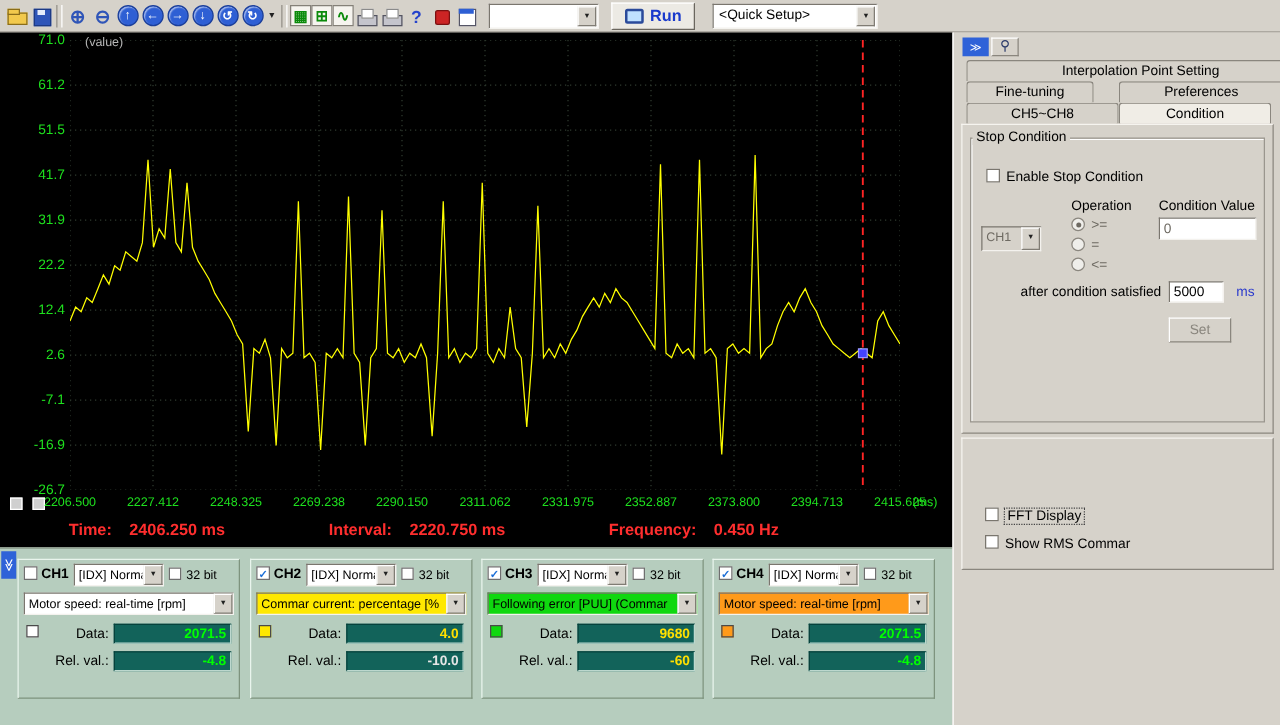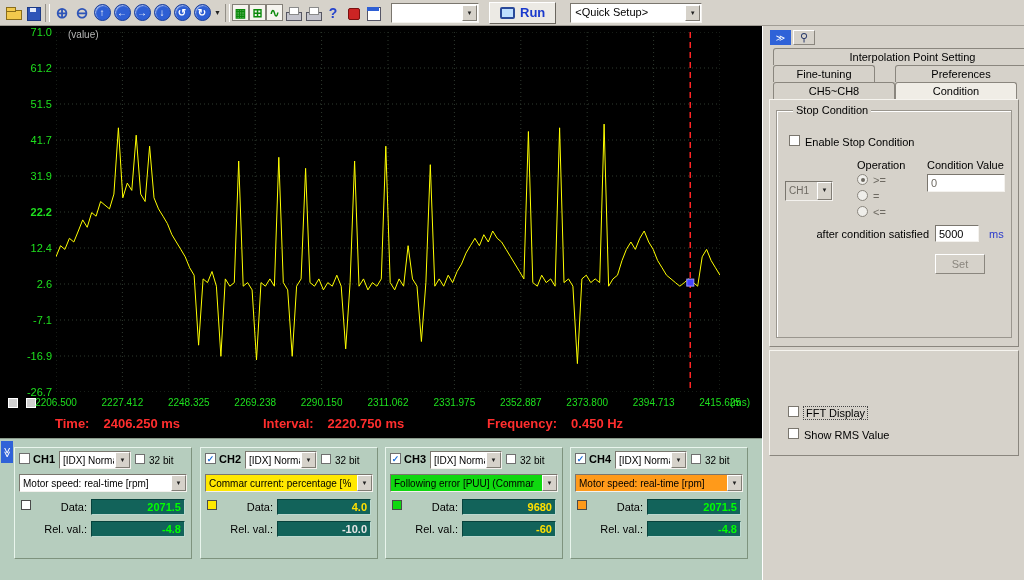--- a/index.html
+++ b/index.html
@@ -89,21 +89,21 @@
   .tab.active { background:#f0ede6; }
   .t-interp { left:10px; top:22px; width:279px; }
   .t-fine  { left:10px;  top:39px; width:102px; }
   .t-pref  { left:132px; top:39px; width:132px; }
   .t-ch58  { left:10px;  top:56px; width:122px; }
   .t-cond  { left:132px; top:56px; width:122px; }
   .page { position:absolute; left:6px; top:73px; width:250px; height:248px; background:#d6d2ca;
     border:1px solid; border-color:#f6f4ef #8a867e #8a867e #f6f4ef; }
   .group { position:absolute; left:6px; top:10px; width:236px; height:228px; border:1px solid #9a968e;
     box-shadow:inset 1px 1px 0 #ffffff; }
-  .group-label { position:absolute; left:16px; top:-7px; background:#d6d2ca; padding:0 3px; }
+  .group-label { position:absolute; left:1px; top:-7px; background:#d6d2ca; padding:0 3px; }
   .lbl { position:absolute; white-space:nowrap; }
   .dis { color:#6e6a62; }
   .wchk { position:absolute; width:11px; height:11px; background:#fff; border:1px solid #7a766e;
     font-size:9px; line-height:10px; text-align:center; color:#222; }
   .radio { position:absolute; width:11px; height:11px; border-radius:50%; background:#efeeea; border:1px solid #8a867e; }
   .radio.on::after { content:""; position:absolute; left:3px; top:3px; width:4px; height:4px; border-radius:50%; background:#6e6a62; }
   .input { position:absolute; background:#fff; border:1px solid; border-color:#7a766e #f4f2ee #f4f2ee #7a766e;
     height:18px; padding:2px 3px 0 3px; font-size:11px; }
   .setbtn { position:absolute; width:50px; height:20px; background:#d6d2ca; color:#8a867e; text-align:center;
     line-height:19px; border:1px solid; border-color:#fff #8a867e #8a867e #fff; }
@@ -200,21 +200,21 @@
   <div class="status">
     <span class="st" style="left:55px"><span>Time:</span><span>2406.250 ms</span></span>
     <span class="st" style="left:263px"><span>Interval:</span><span>2220.750 ms</span></span>
     <span class="st" style="left:487px"><span>Frequency:</span><span>0.450 Hz</span></span>
   </div>
 <span class="ytick" style="top: 0px;">71.0</span>
     <span class="ytick" style="top: 36px;">61.2</span>
     <span class="ytick" style="top: 72px;">51.5</span>
     <span class="ytick" style="top: 108px;">41.7</span>
     <span class="ytick" style="top: 144px;">31.9</span>
-    <span class="ytick" style="top: 180px; font-weight: bold;">22.2</span>
+    <span class="ytick" style="top: 180px;">22.2</span>
     <span class="ytick" style="top: 216px;">12.4</span>
     <span class="ytick" style="top: 252px;">2.6</span>
     <span class="ytick" style="top: 288px;">-7.1</span>
     <span class="ytick" style="top: 324px;">-16.9</span>
     <span class="ytick" style="top: 360px;">-26.7</span>
     <span class="xtick" style="left: 56px;">2206.500</span>
     <span class="xtick" style="left: 122.4px;">2227.412</span>
     <span class="xtick" style="left: 188.8px;">2248.325</span>
     <span class="xtick" style="left: 255.2px;">2269.238</span>
     <span class="xtick" style="left: 321.6px;">2290.150</span>
@@ -350,15 +350,15 @@
       <span class="lbl msblue" style="left:212px;top:117px;">ms</span>
 
       <div class="setbtn" style="left:158px;top:143px;">Set</div>
     </div>
   </div>
 
   <div class="panel2">
     <span class="wchk" style="left:18px;top:55px;"></span>
     <span class="lbl focus-dash" style="left:34px;top:56px;">FFT Display</span>
     <span class="wchk" style="left:18px;top:77px;"></span>
-    <span class="lbl" style="left:34px;top:78px;">Show RMS Value</span>
+    <span class="lbl" style="left:34px;top:78px;">Show RMS Commar</span>
   </div>
 </div>
 
 </body></html>

